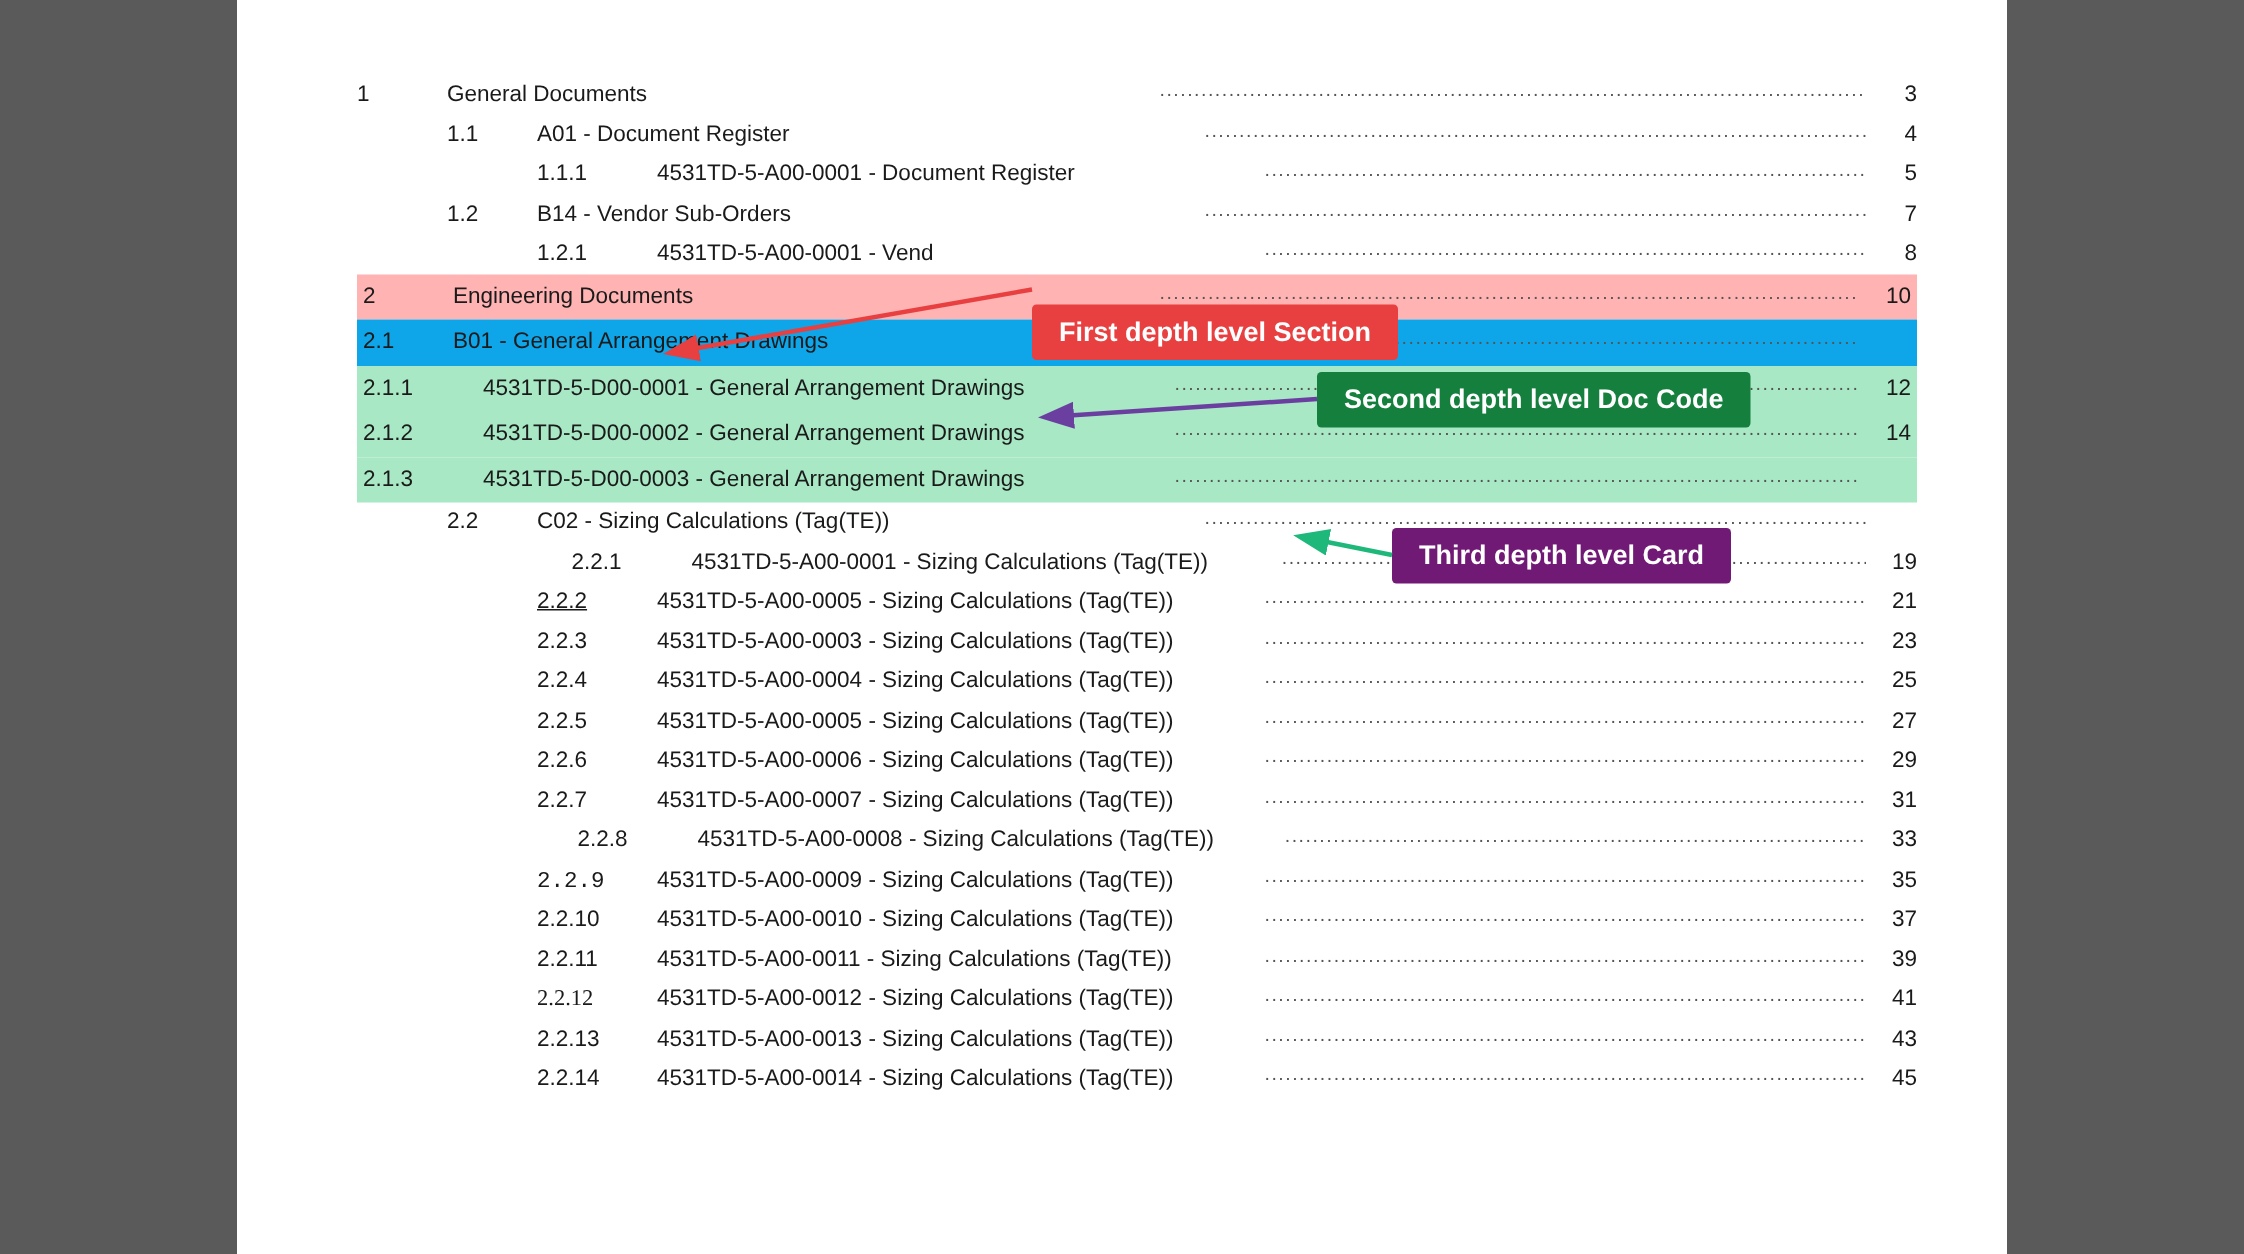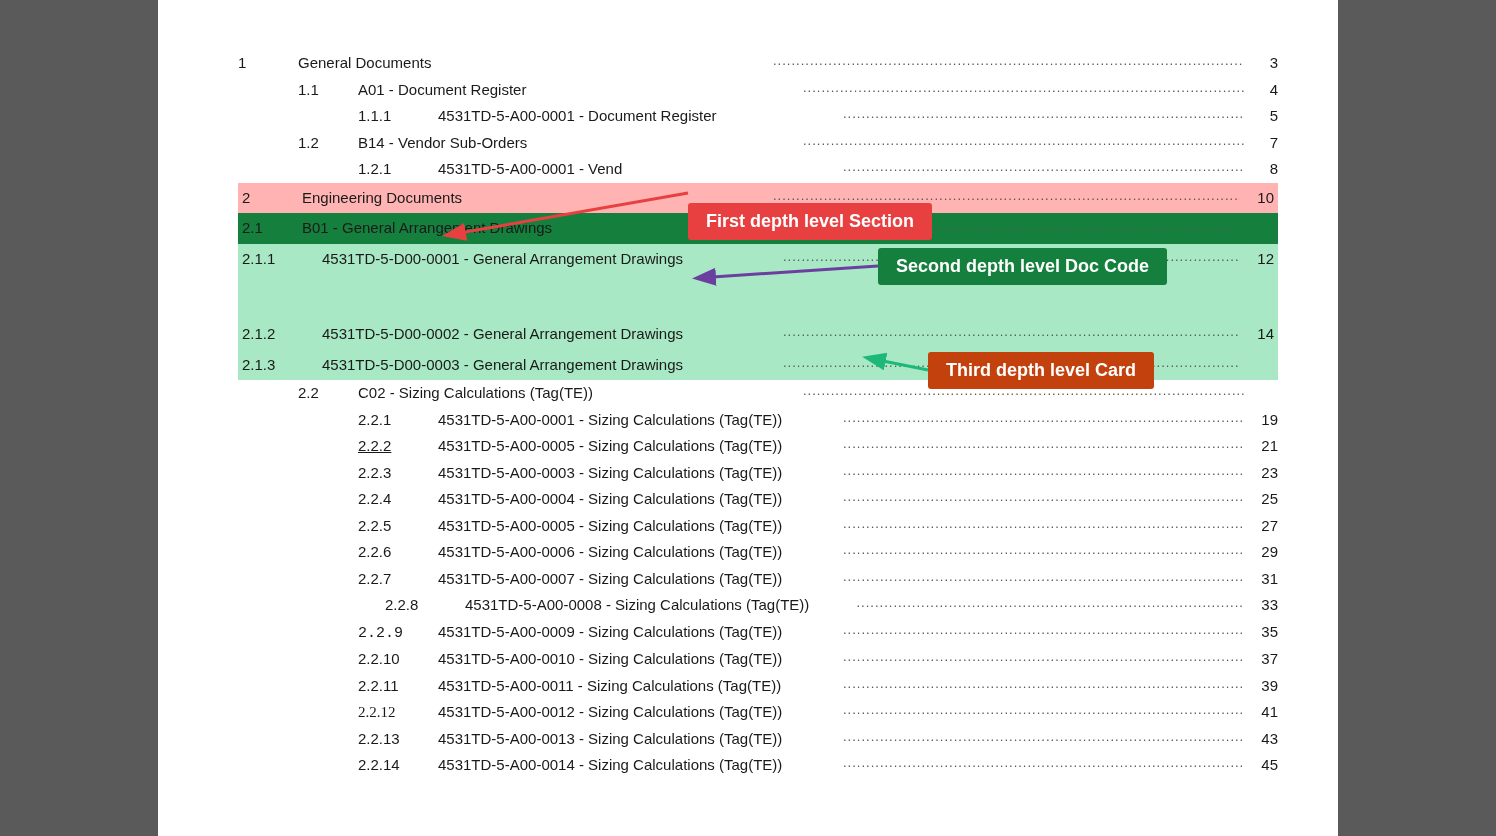--- a/index.html
+++ b/index.html
@@ -57,21 +57,21 @@
       text-align: right;
       font-weight: normal;
     }
 
     
     .level-1 { padding-left: 0px; }
     .level-2 { padding-left: 60px; }
     .level-3 { padding-left: 120px; }
 
     .row-highlight-red { background-color: #ffb3b3; }
-    .row-highlight-purple { background-color: #15803d; }
+    .row-highlight-purple { background-color: #0ea5e9; }
     .row-highlight-green { background-color: #a8e8c5; }
   </style>
 </head>
 <body>
 
 <div class="page" style="position:relative;">
 
   <div style="padding-top: 20px;">
 
     <div class="toc-entry level-1">
@@ -124,42 +124,42 @@
     </div>
 
     <div class="toc-entry level-3 row-highlight-green" style="padding: 2px 4px;">
       <span class="toc-number" style="min-width:80px;">2.1.1</span>
       <span class="toc-title">4531TD-5-D00-0001 - General Arrangement Drawings</span>
       <span class="toc-dots"></span>
       <span class="toc-page">12</span>
     </div>
 
     <div class="toc-entry level-3 row-highlight-green" style="padding: 2px 4px;">
-      <span class="toc-number" style="min-width:80px;margin-top:45px;">2.1.2</span>
+      <span class="toc-number" style="min-width:80px;">2.1.2</span>
       <span class="toc-title">4531TD-5-D00-0002 - General Arrangement Drawings</span>
       <span class="toc-dots"></span>
       <span class="toc-page">14</span>
     </div>
 
     <div class="toc-entry level-3 row-highlight-green" style="padding: 2px 4px;">
       <span class="toc-number" style="min-width:80px;">2.1.3</span>
       <span class="toc-title">4531TD-5-D00-0003 - General Arrangement Drawings</span>
       <span class="toc-dots"></span>
       <span class="toc-page"></span>
     </div>
 
     <div class="toc-entry level-2">
       <span class="toc-number">2.2</span>
       <span class="toc-title">C02 - Sizing Calculations (Tag(TE))</span>
       <span class="toc-dots"></span>
       <span class="toc-page"></span>
     </div>
 
     <div class="toc-entry level-3">
-      <span class="toc-number" style="min-width:80px;">2.2.1</span>
+      <span class="toc-number" style="min-width:80px;margin-left:23px;">2.2.1</span>
       <span class="toc-title">4531TD-5-A00-0001 - Sizing Calculations (Tag(TE))</span>
       <span class="toc-dots"></span>
       <span class="toc-page">19</span>
     </div>
     <div class="toc-entry level-3">
       <span class="toc-number" style="min-width:80px;text-decoration:underline;">2.2.2</span>
       <span class="toc-title">4531TD-5-A00-0005 - Sizing Calculations (Tag(TE))</span>
       <span class="toc-dots"></span>
       <span class="toc-page">21</span>
     </div>
@@ -258,21 +258,21 @@
 
   <svg style="position:absolute; top:0; left:0; width:100%; height:100%; pointer-events:none; overflow:visible;">
     <defs>
       <marker id="arrowPurple" markerWidth="8" markerHeight="8" refX="6" refY="3" orient="auto">
         <path d="M0,0 L0,6 L8,3 z" fill="#6b3fa0"></path>
       </marker>
     </defs>
     <line x1="720" y1="266" x2="540" y2="278" stroke="#6b3fa0" stroke-width="3" marker-end="url(#arrowPurple)"></line>
   </svg>
 
-  <div style="position:absolute; top:352px; left:770px; background:#c2410c; color:white; padding:8px 18px; font-size:18px; font-weight:bold; border-radius:3px; white-space:nowrap;">
+  <div style="position:absolute; top:352px; left:770px; background:#701a75; color:white; padding:8px 18px; font-size:18px; font-weight:bold; border-radius:3px; white-space:nowrap;">
     <span>Third depth level Card</span>
   </div>
 
   <svg style="position:absolute; top:0; left:0; width:100%; height:100%; pointer-events:none; overflow:visible;">
     <defs>
       <marker id="arrowTeal" markerWidth="8" markerHeight="8" refX="6" refY="3" orient="auto">
         <path d="M0,0 L0,6 L8,3 z" fill="#1db87a"></path>
       </marker>
     </defs>
     <line x1="770" y1="370" x2="710" y2="358" stroke="#1db87a" stroke-width="3" marker-end="url(#arrowTeal)"></line>

